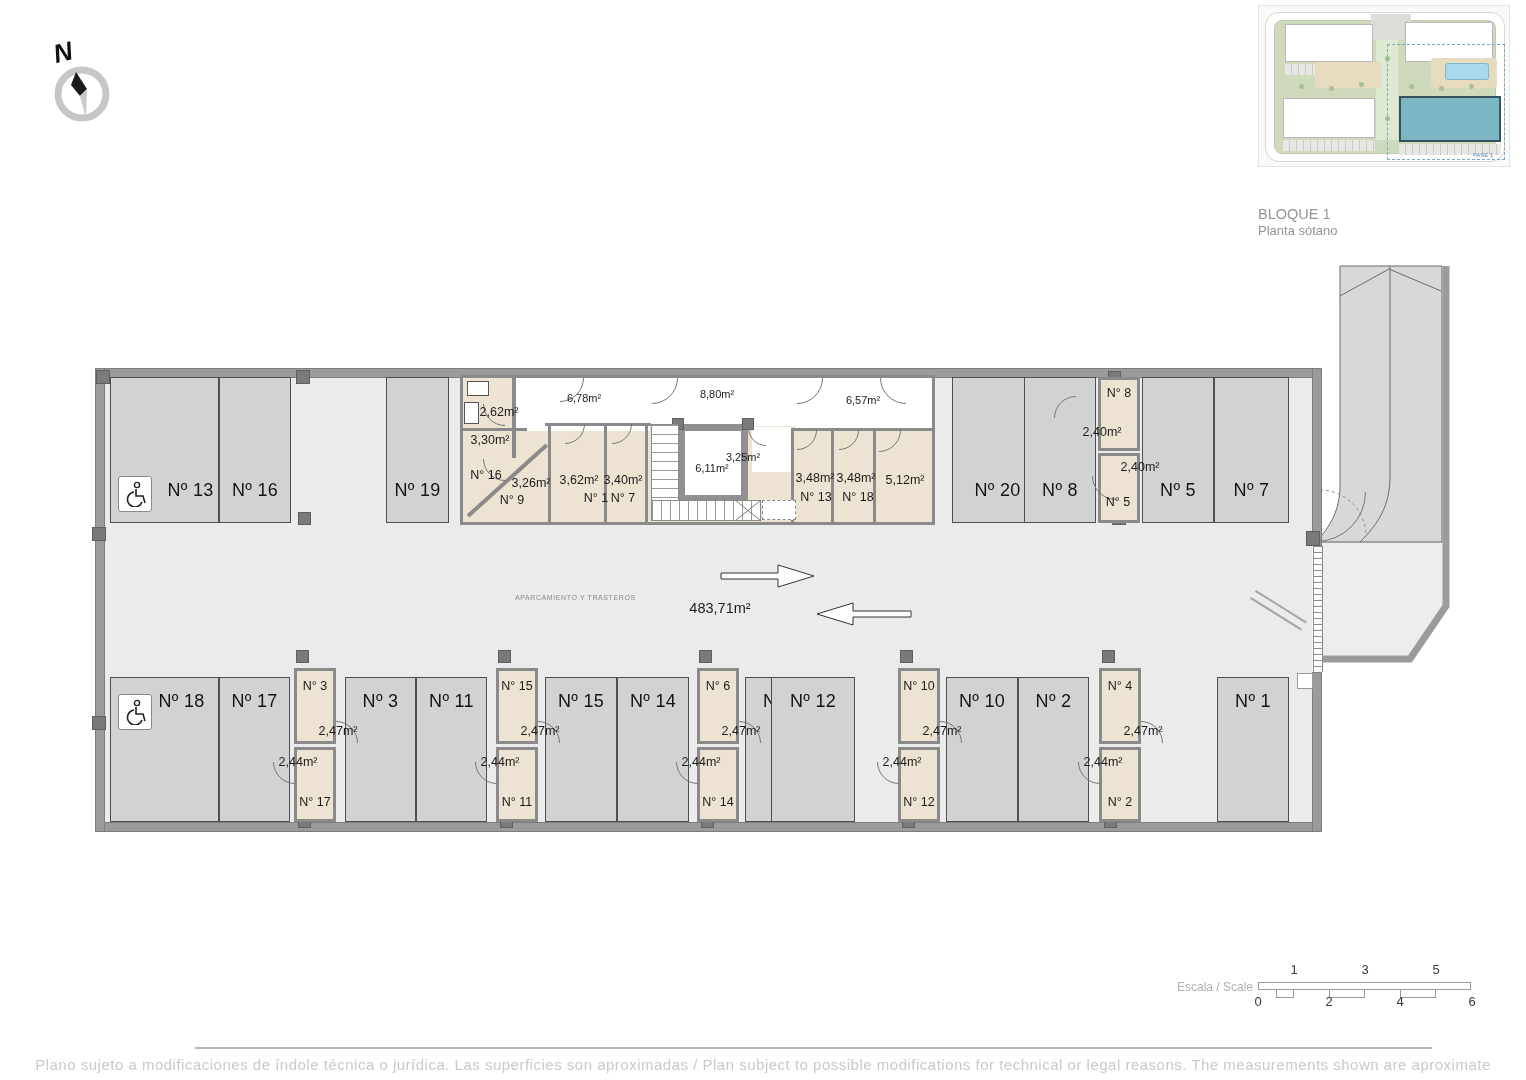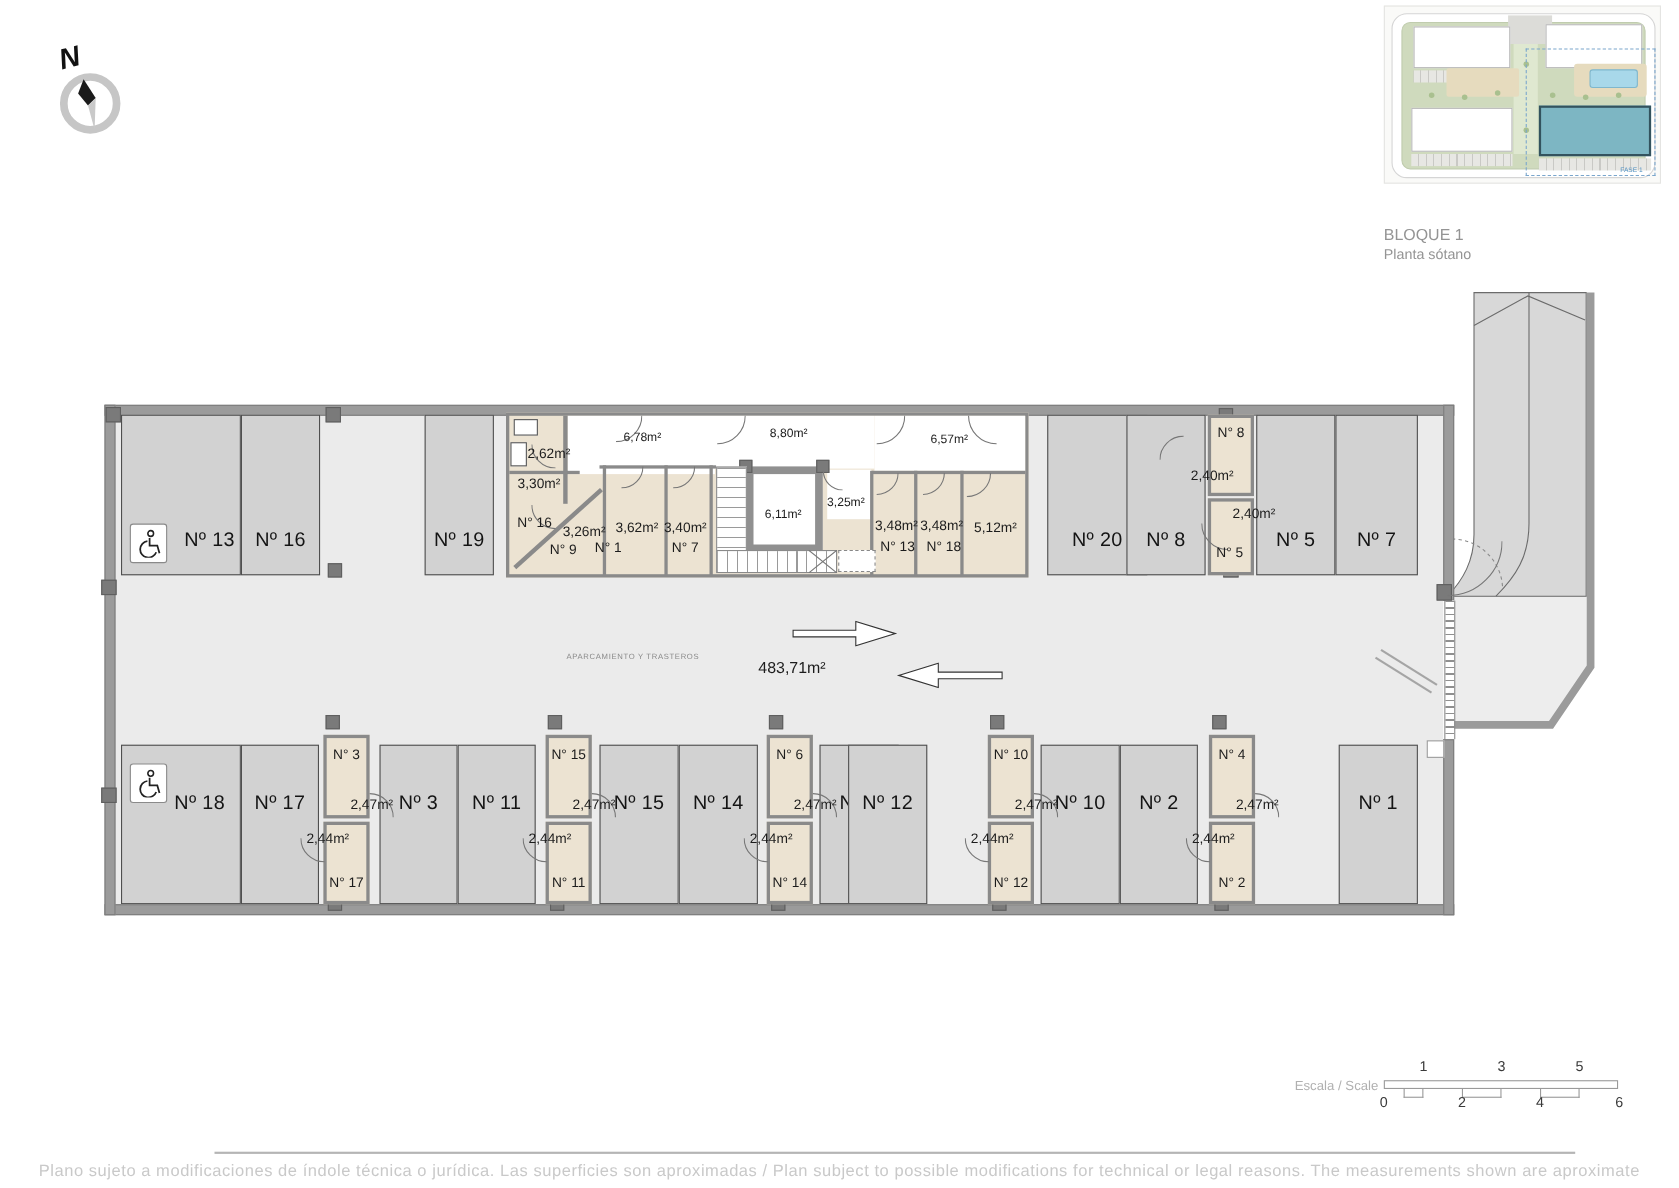--- a/index.html
+++ b/index.html
@@ -12,21 +12,21 @@
   .wall { position:absolute; background:#9b9b9b; border:1px solid #7d7d7d; }
   .floor { position:absolute; background:#ebebeb; }
   .pilaster { position:absolute; background:#7a7a7a; border:1px solid #5f5f5f; }
 
   
   .stall { position:absolute; background:#d2d2d2; border:1px solid #4f4f4f; }
   .stall.top { top:377px; height:146px; }
   .stall.bot { top:677px; height:145px; }
   .plabel { position:absolute; left:0; right:0; text-align:center; font-size:18px; color:#141414; letter-spacing:.3px; white-space:nowrap; }
   .top .plabel { top:102px; }
-  .bot .plabel { top:13px;margin-top:28px; }
+  .bot .plabel { top:13px; }
 
   
   .store { position:absolute; background:#ece3d2; border:3px solid #8a8a8a; }
   .iwall { position:absolute; background:#8a8a8a; }
   .white { position:absolute; background:#fff; }
   .sl { position:absolute; transform:translateX(-50%); font-size:12.5px; color:#1c1c1c; white-space:nowrap; }
   .cl { position:absolute; transform:translateX(-50%); font-size:11px; color:#1c1c1c; white-space:nowrap; }
 
   
   .arc { position:absolute; border:1px solid #777; border-radius:50%; }
@@ -220,25 +220,25 @@
 
   <span class="sl" style="left:499px;top:405px">2,62m²</span>
   <span class="sl" style="left:490px;top:433px">3,30m²</span>
   <span class="sl" style="left:486px;top:468px">N° 16</span>
   <span class="sl" style="left:531px;top:476px">3,26m²</span>
   <span class="sl" style="left:512px;top:493px">N° 9</span>
   <span class="cl" style="left:584px;top:392px">6,78m²</span>
   <span class="cl" style="left:717px;top:388px">8,80m²</span>
   <span class="cl" style="left:863px;top:394px">6,57m²</span>
   <span class="sl" style="left:579px;top:473px">3,62m²</span>
-  <span class="sl" style="left:553px;top:491px">N° 1</span>
+  <span class="sl" style="left:596px;top:491px">N° 1</span>
   <span class="sl" style="left:623px;top:473px">3,40m²</span>
   <span class="sl" style="left:623px;top:491px">N° 7</span>
   <span class="cl" style="left:712px;top:462px">6,11m²</span>
-  <span class="cl" style="left:769px;top:451px">3,25m²</span>
+  <span class="cl" style="left:743px;top:451px">3,25m²</span>
   <span class="sl" style="left:815px;top:471px">3,48m²</span>
   <span class="sl" style="left:816px;top:490px">N° 13</span>
   <span class="sl" style="left:856px;top:471px">3,48m²</span>
   <span class="sl" style="left:858px;top:490px">N° 18</span>
   <span class="sl" style="left:905px;top:473px">5,12m²</span>
 
   <div class="store" style="left:1098px;top:377px;width:42px;height:74px"></div>
   <div class="store" style="left:1098px;top:453px;width:42px;height:70px"></div>
   <div class="arc q-tl" style="left:1054px;top:396px;width:44px;height:44px"></div>
   <div class="arc q-bl" style="left:1092px;top:452px;width:48px;height:48px"></div>
@@ -286,21 +286,21 @@
     </div>
   <div class="stall bot" style="left:545px;width:72px">
       <span class="plabel">Nº 15</span>
     </div>
   <div class="stall bot" style="left:617px;width:72px">
       <span class="plabel">Nº 14</span>
     </div>
   <div class="stall bot" style="left:745px;width:72px">
       <span class="plabel">Nº 6</span>
     </div>
-  <div class="stall bot" style="left:771px;width:72px">
+  <div class="stall bot" style="left:771px;width:84px">
       <span class="plabel">Nº 12</span>
     </div>
   <div class="stall bot" style="left:946px;width:72px">
       <span class="plabel">Nº 10</span>
     </div>
   <div class="stall bot" style="left:1018px;width:71px">
       <span class="plabel">Nº 2</span>
     </div>
   <div class="stall bot" style="left:1217px;width:72px">
       <span class="plabel">Nº 1</span>

